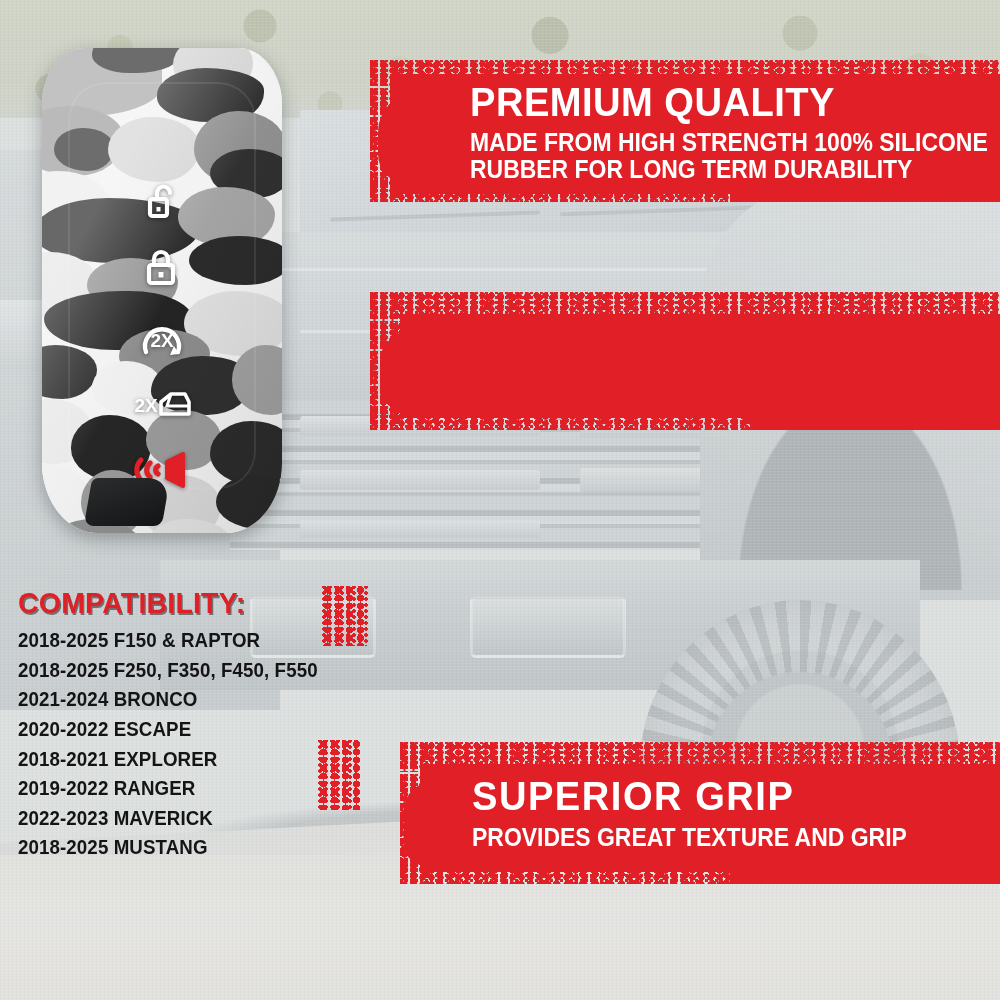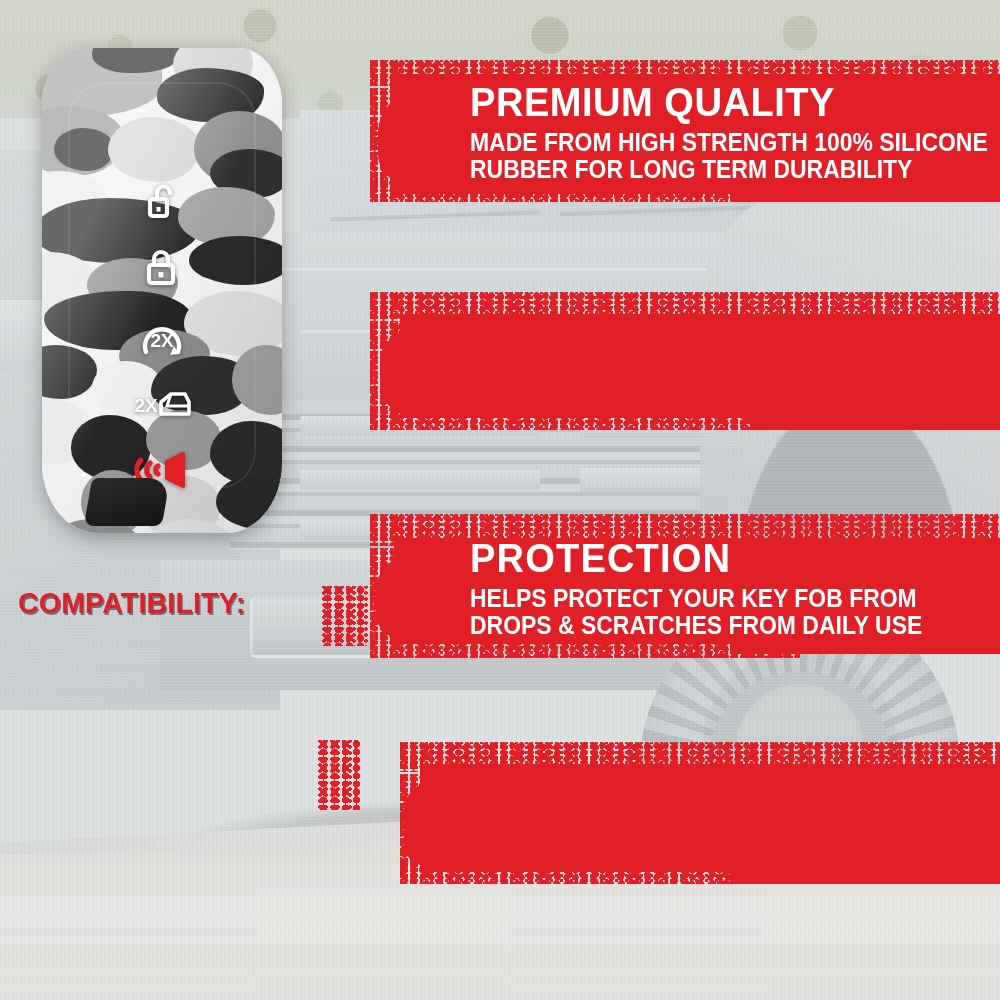--- a/index.html
+++ b/index.html
@@ -178,44 +178,33 @@
     <div class="paint" style="--red:#e01f26;">
       <div class="slab" style="left:30px;top:26px;width:600px;height:104px;"></div>
       <div class="slab" style="left:10px;top:44px;width:70px;height:80px;border-radius:30px 0 0 26px;"></div>
       <div class="spray" style="left:0px;top:4px;width:630px;height:30px;"></div>
       <div class="spray" style="left:0px;top:118px;width:470px;height:24px;"></div>
       <div class="spray" style="left:0px;top:34px;width:90px;height:96px;"></div>
       <div class="slab" style="left:380px;top:124px;width:250px;height:18px;"></div>
     </div>
   </div>
 
-  <div class="banner" style="left:370px;top:508px;width:630px;height:150px;">
-    <div class="paint" style="--red:#e01f26;">
-      <div class="slab" style="left:24px;top:30px;width:606px;height:106px;"></div>
-      <div class="slab" style="left:6px;top:48px;width:70px;height:82px;border-radius:34px 0 0 24px;"></div>
-      <div class="spray" style="left:0px;top:6px;width:630px;height:32px;"></div>
-      <div class="spray" style="left:0px;top:124px;width:430px;height:26px;"></div>
-      <div class="spray" style="left:0px;top:40px;width:75px;height:96px;"></div>
-      <div class="slab" style="left:360px;top:130px;width:270px;height:16px;"></div>
-    </div>
-    <div class="txt" style="left:100px;top:30px;">
-      <div class="b-title" style="font-size:41px;letter-spacing:1.2px;">PROTECTION</div>
-      <div class="b-sub" style="font-size:25.5px;margin-top:6px;">HELPS PROTECT YOUR KEY FOB FROM</div>
-      <div class="b-sub" style="font-size:25.5px;">DROPS &amp; SCRATCHES FROM DAILY USE</div>
-    </div>
-  </div>
 
   <div class="banner" style="left:400px;top:738px;width:600px;height:148px;">
     <div class="paint" style="--red:#e01f26;">
       <div class="slab" style="left:20px;top:26px;width:580px;height:108px;"></div>
       <div class="slab" style="left:4px;top:44px;width:60px;height:84px;border-radius:28px 0 0 22px;"></div>
       <div class="spray" style="left:0px;top:4px;width:600px;height:30px;"></div>
       <div class="spray" style="left:0px;top:122px;width:380px;height:24px;"></div>
       <div class="spray" style="left:0px;top:36px;width:70px;height:96px;"></div>
       <div class="slab" style="left:330px;top:128px;width:270px;height:18px;"></div>
+    </div>
+    <div class="txt" style="left:72px;top:38px;">
+      <div class="b-title" style="font-size:41px;letter-spacing:1.6px;">SUPERIOR GRIP</div>
+      <div class="b-sub" style="font-size:25.5px;margin-top:7px;">PROVIDES GREAT TEXTURE AND GRIP</div>
     </div>
   </div>
 
   <div class="fob-wrap">
     <div class="fob">
       <div class="camo">
         <span style="background:#f2f2f2;left:-6%;top:-4%;width:116%;height:112%;"></span>
         <span style="background:#a8a8a8;left:-8%;top:2%;width:58%;height:16%;border-radius:50% 40% 60% 45%/60% 50% 40% 50%;"></span>
         <span style="background:#2d2d2d;left:24%;top:1%;width:34%;height:9%;border-radius:60% 40% 55% 45%/70% 50% 50% 40%;"></span>
         <span style="background:#d2d2d2;left:54%;top:3%;width:30%;height:11%;"></span>
@@ -297,15 +286,25 @@
 
       <div class="fob-notch"></div>
     </div>
   </div>
 
   <div class="splat" style="left:322px;top:586px;width:46px;height:60px;"></div>
   <div class="splat" style="left:318px;top:740px;width:42px;height:70px;"></div>
 
   <div class="compat">
     <div class="compat-title">COMPATIBILITY:</div>
+    <ul class="compat-list">
+      <li>2018-2025 F150 &amp; RAPTOR</li>
+      <li>2018-2025 F250, F350, F450, F550</li>
+      <li>2021-2024 BRONCO</li>
+      <li>2020-2022 ESCAPE</li>
+      <li>2018-2021 EXPLORER</li>
+      <li>2019-2022 RANGER</li>
+      <li>2022-2023 MAVERICK</li>
+      <li>2018-2025 MUSTANG</li>
+    </ul>
   </div>
 
 </div>
 
 </body></html>

